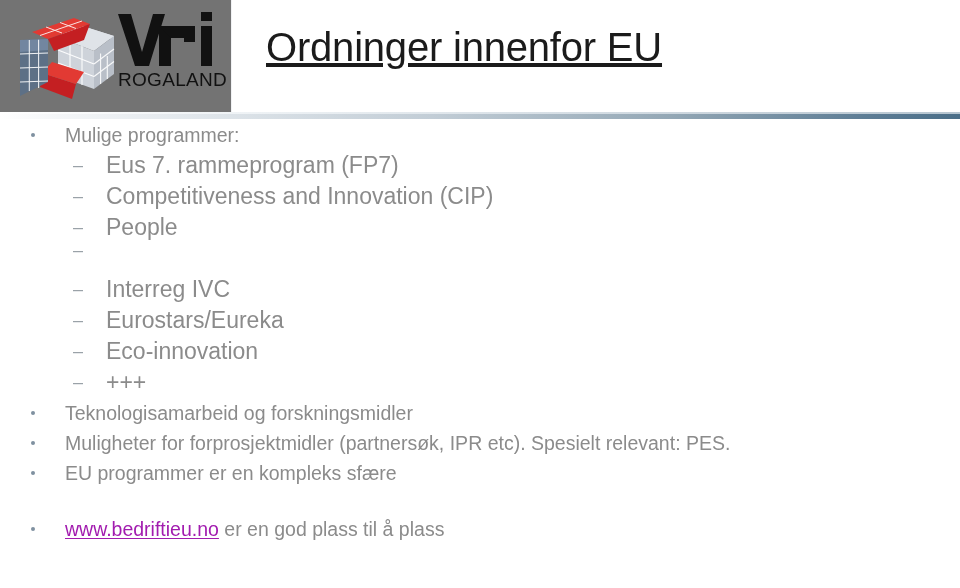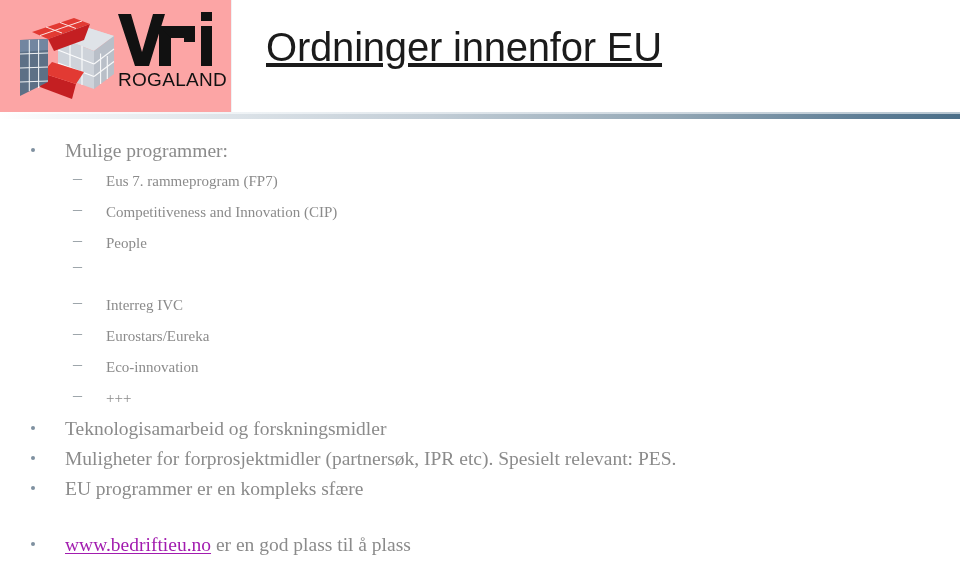--- a/index.html
+++ b/index.html
@@ -22,21 +22,21 @@
     top: 0;
     width: 960px;
     height: 118px;
   }
   .logo-box {
     position: absolute;
     left: 0;
     top: 0;
     width: 232px;
     height: 112px;
-    background: #fca5a5;
+    background: #737373;
     border-right: 1px solid #f0f1f3;
     box-sizing: border-box;
   }
   .logo-cube {
     position: absolute;
     left: 14px;
     top: 10px;
     width: 108px;
     height: 92px;
   }
@@ -100,23 +100,22 @@
       rgba(255,255,255,0) 0%,
       rgba(220,228,234,0.55) 30%,
       rgba(150,170,186,0.5) 75%,
       rgba(110,140,162,0.5) 100%);
   }
 
   
   .slide-body {
     position: absolute;
     left: 0;
-    top: 136px;
-    width: 960px;
-    font-family: Liberation Serif, serif;
+    top: 120px;
+    width: 960px;
   }
   .bullet-row {
     position: relative;
     display: flex;
     align-items: baseline;
   }
   .lvl1 {
     padding-left: 31px;
     min-height: 30px;
   }
@@ -151,21 +150,21 @@
     top: -2px;
   }
   .bullet-text {
     flex: 0 1 auto;
     font-size: 19.5px;
     color: #8b8b8b;
     line-height: 30px;
     white-space: nowrap;
   }
   .lvl2 .bullet-text {
-    font-size: 15px;
+    font-size: 23px;
     line-height: 31px;
   }
   .spacer-row {
     height: 26px;
   }
   .link {
     color: #a21caf;
     text-decoration: underline;
     text-underline-offset: 2px;
     cursor: pointer;

